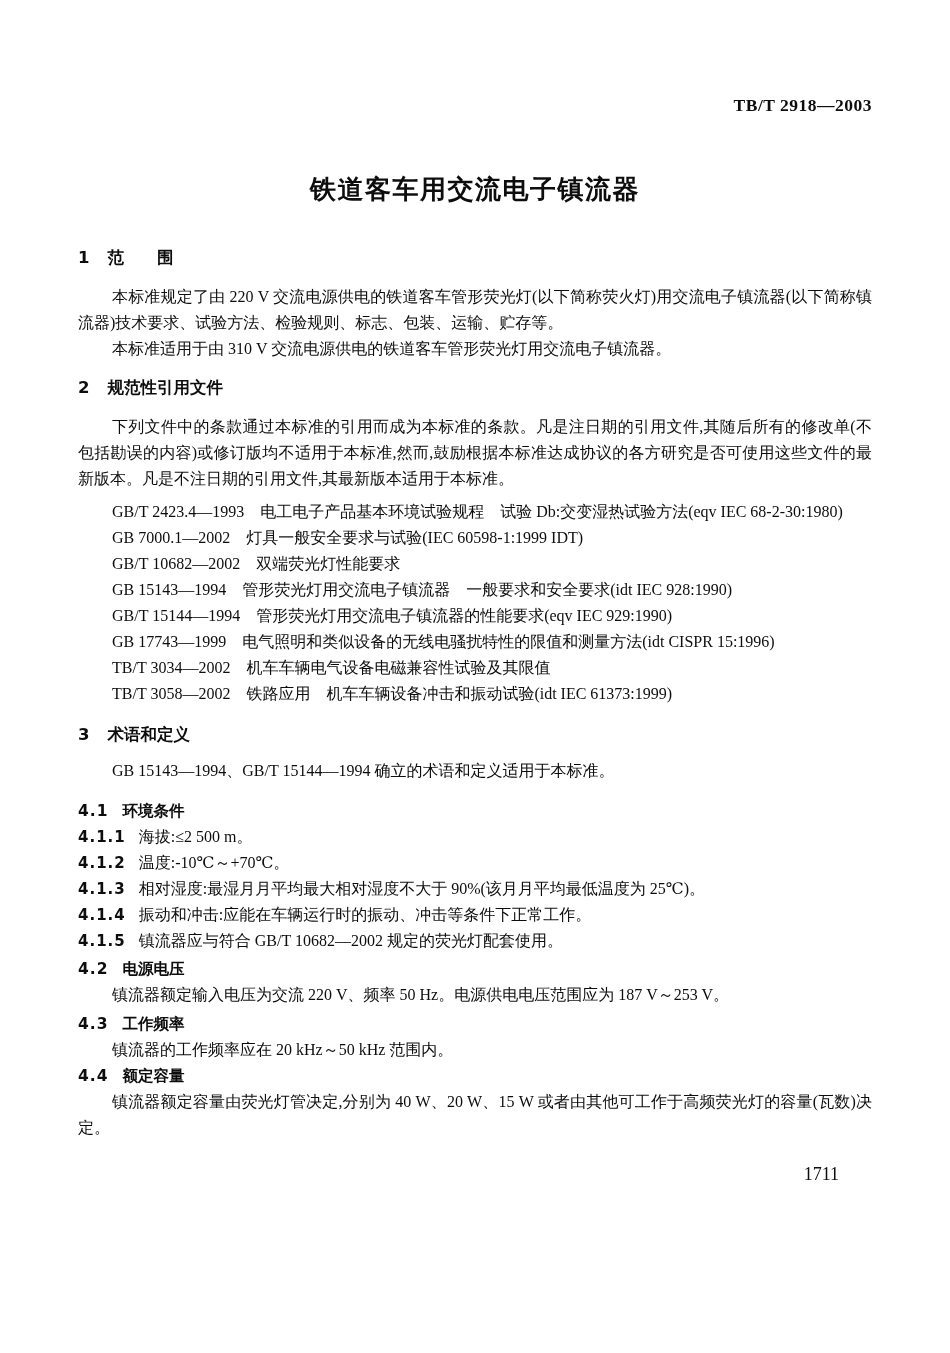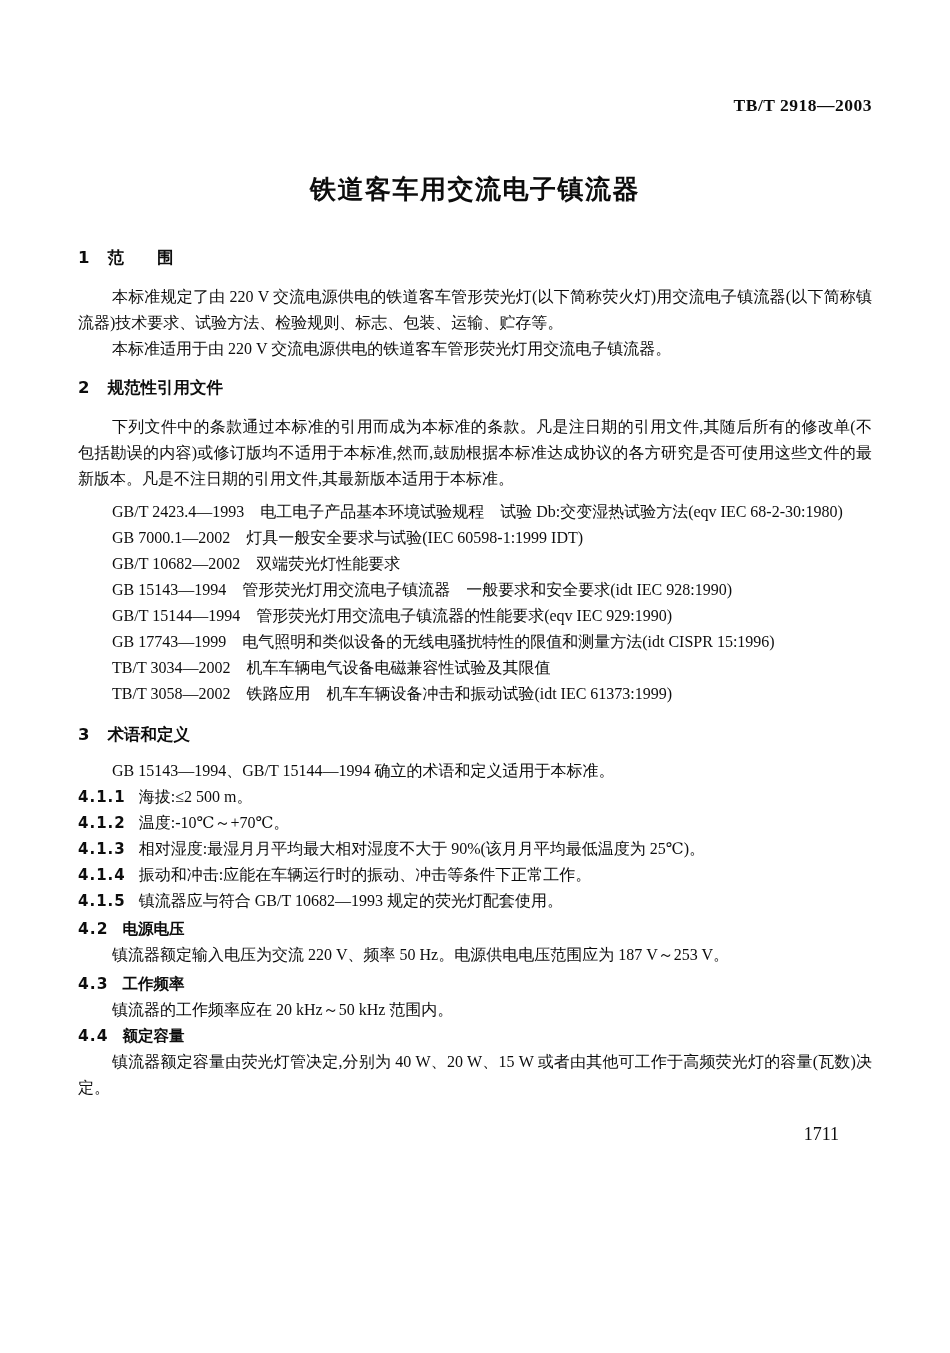--- a/index.html
+++ b/index.html
@@ -102,55 +102,58 @@
 <div class="page">
 
   <div class="std-header">TB/T 2918—2003</div>
 
   <div class="doc-title">铁道客车用交流电子镇流器</div>
 
   <div class="clause-h1 mt36">
     <span class="cnum">1</span><span>范　　围</span>
   </div>
   <p class="para mt13">本标准规定了由 220 V 交流电源供电的铁道客车管形荧光灯(以下简称荧火灯)用交流电子镇流器(以下简称镇流器)技术要求、试验方法、检验规则、标志、包装、运输、贮存等。</p>
-  <p class="para">本标准适用于由 220 V 交流电源供电的铁道客车管形荧光灯用交流电子镇流器。</p>
+  <p class="para">本标准适用于由 310 V 交流电源供电的铁道客车管形荧光灯用交流电子镇流器。</p>
 
   <div class="clause-h1 mt13">
     <span class="cnum">2</span><span>规范性引用文件</span>
   </div>
   <p class="para mt13">下列文件中的条款通过本标准的引用而成为本标准的条款。凡是注日期的引用文件,其随后所有的修改单(不包括勘误的内容)或修订版均不适用于本标准,然而,鼓励根据本标准达成协议的各方研究是否可使用这些文件的最新版本。凡是不注日期的引用文件,其最新版本适用于本标准。</p>
   <p class="ref mt7">GB/T 2423.4—1993　电工电子产品基本环境试验规程　试验 Db:交变湿热试验方法(eqv IEC 68-2-30:1980)</p>
   <p class="ref">GB 7000.1—2002　灯具一般安全要求与试验(IEC 60598-1:1999 IDT)</p>
   <p class="ref">GB/T 10682—2002　双端荧光灯性能要求</p>
   <p class="ref">GB 15143—1994　管形荧光灯用交流电子镇流器　一般要求和安全要求(idt IEC 928:1990)</p>
   <p class="ref">GB/T 15144—1994　管形荧光灯用交流电子镇流器的性能要求(eqv IEC 929:1990)</p>
   <p class="ref">GB 17743—1999　电气照明和类似设备的无线电骚扰特性的限值和测量方法(idt CISPR 15:1996)</p>
   <p class="ref">TB/T 3034—2002　机车车辆电气设备电磁兼容性试验及其限值</p>
   <p class="ref">TB/T 3058—2002　铁路应用　机车车辆设备冲击和振动试验(idt IEC 61373:1999)</p>
 
   <div class="clause-h1 mt15">
     <span class="cnum">3</span><span>术语和定义</span>
   </div>
   <p class="para mt10">GB 15143—1994、GB/T 15144—1994 确立的术语和定义适用于本标准。</p>
 
 
+  <div class="clause-h2 mt14">
+    <span class="cnum">4.1</span><span>环境条件</span>
+  </div>
   <div class="item">
     <span class="inum">4.1.1</span><span>海拔:≤2 500 m。</span>
   </div>
   <div class="item">
     <span class="inum">4.1.2</span><span>温度:-10℃～+70℃。</span>
   </div>
   <div class="item">
     <span class="inum">4.1.3</span><span>相对湿度:最湿月月平均最大相对湿度不大于 90%(该月月平均最低温度为 25℃)。</span>
   </div>
   <div class="item">
     <span class="inum">4.1.4</span><span>振动和冲击:应能在车辆运行时的振动、冲击等条件下正常工作。</span>
   </div>
   <div class="item">
-    <span class="inum">4.1.5</span><span>镇流器应与符合 GB/T 10682—1993 规定的荧光灯配套使用。</span>
+    <span class="inum">4.1.5</span><span>镇流器应与符合 GB/T 10682—2002 规定的荧光灯配套使用。</span>
   </div>
 
   <div class="clause-h2 mt2">
     <span class="cnum">4.2</span><span>电源电压</span>
   </div>
   <p class="para">镇流器额定输入电压为交流 220 V、频率 50 Hz。电源供电电压范围应为 187 V～253 V。</p>
 
   <div class="clause-h2 mt3">
     <span class="cnum">4.3</span><span>工作频率</span>
   </div>

